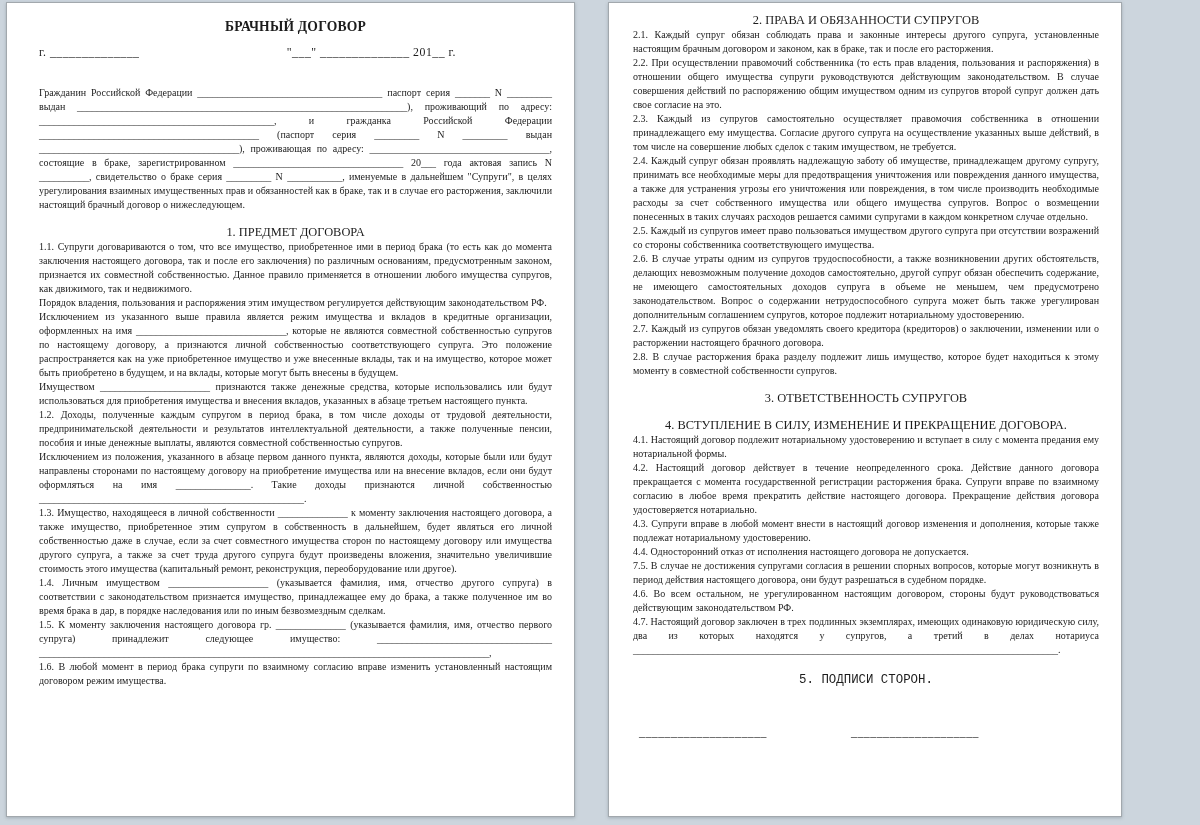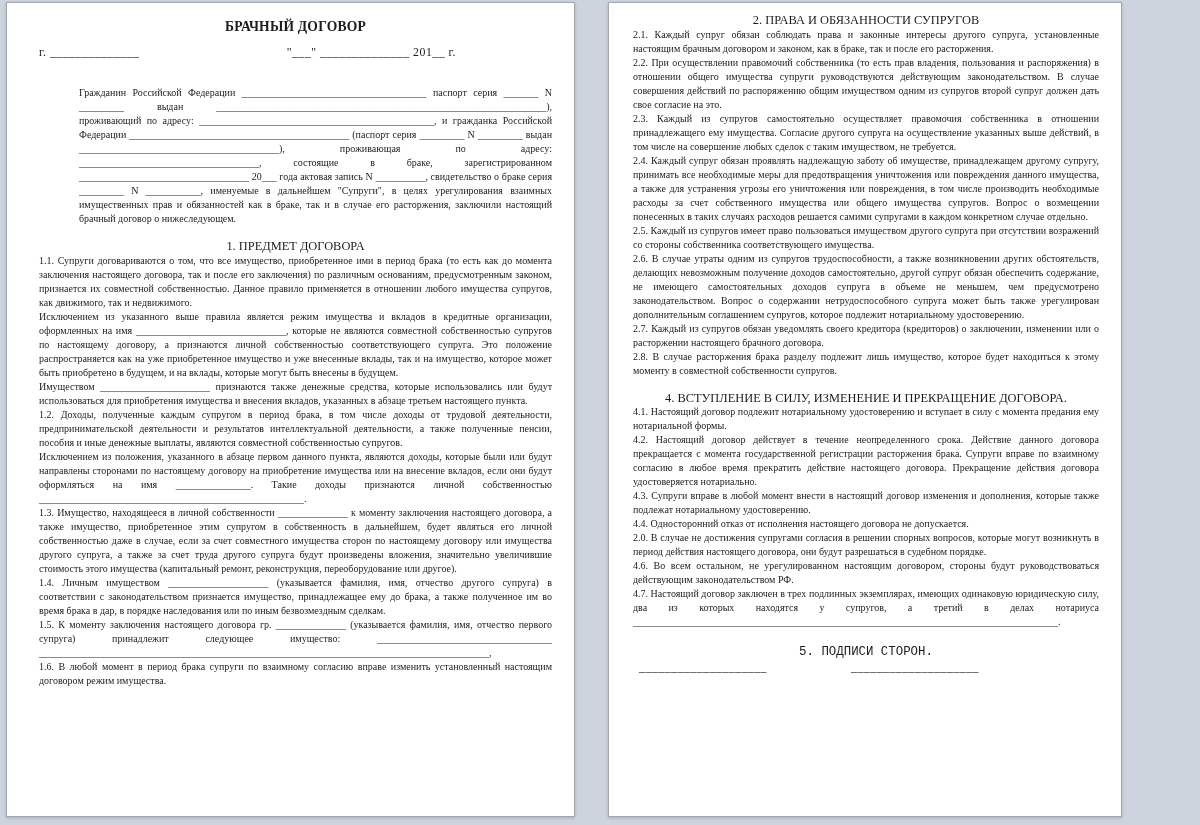--- a/index.html
+++ b/index.html
@@ -56,32 +56,32 @@
   }
   .para {
     margin: 0;
     font-size: 10px;
     line-height: 14px;
     text-align: justify;
     word-break: break-word;
   }
   .preamble {
     margin-top: 26px;
-    margin-left: 40px;
   }
   .sec-heading {
     margin: 13px 0 0 0;
     font-size: 12.4px;
     line-height: 14.5px;
     text-align: center;
     font-weight: normal;
   }
   .sig-row {
     display: flex;
     font-size: 11.8px;
+    margin-top: 38px;
     padding: 0 120px 0 6px;
     justify-content: space-between;
   }
   .blank-line { letter-spacing: 0.5px; }
 </style>
 </head>
 <body>
 
 <div class="spread">
 
@@ -90,20 +90,21 @@
 
     <div class="date-row">
       <span class="blank-line">г. ______________</span>
       <span class="date-right blank-line">"___" ______________ 201__ г.</span>
     </div>
 
     <p class="para preamble">Гражданин Российской Федерации _____________________________________ паспорт серия _______ N _________ выдан __________________________________________________________________), проживающий по адресу: _______________________________________________, и гражданка Российской Федерации ____________________________________________ (паспорт серия _________ N _________ выдан ________________________________________), проживающая по адресу: ____________________________________, состоящие в браке, зарегистрированном __________________________________ 20___ года актовая запись N __________, свидетельство о браке серия _________ N ___________, именуемые в дальнейшем "Супруги", в целях урегулирования взаимных имущественных прав и  обязанностей  как  в браке, так и в случае его расторжения, заключили настоящий брачный договор о нижеследующем.</p>
 
     <h2 class="sec-heading">1. ПРЕДМЕТ ДОГОВОРА</h2>
     <p class="para">1.1. Супруги договариваются о том, что все имущество, приобретенное ими в период брака (то есть как до момента заключения настоящего договора, так и  после его заключения)  по различным основаниям, предусмотренным законом, признается  их совместной собственностью. Данное правило применяется в отношении любого имущества супругов, как движимого, так и недвижимого.</p>
+    <p class="para">Порядок владения, пользования и распоряжения этим имуществом регулируется действующим законодательством РФ.</p>
     <p class="para">Исключением из указанного выше правила является режим имущества и вкладов в кредитные организации, оформленных на имя ______________________________, которые не являются совместной собственностью супругов по настоящему договору, а признаются личной собственностью соответствующего супруга. Это положение распространяется как на уже приобретенное имущество и уже внесенные вклады, так и на имущество, которое может быть приобретено в будущем, и на вклады, которые могут быть  внесены в будущем.</p>
     <p class="para">Имуществом ______________________ признаются также денежные средства, которые использовались или будут  использоваться  для приобретения имущества и  внесения  вкладов,  указанных  в абзаце третьем настоящего пункта.</p>
     <p class="para">1.2. Доходы, полученные каждым супругом в период брака, в том числе доходы от трудовой деятельности, предпринимательской деятельности и результатов интеллектуальной деятельности, а также полученные пенсии, пособия и иные денежные выплаты, являются совместной собственностью супругов.</p>
     <p class="para">Исключением из положения, указанного в абзаце первом данного пункта, являются доходы, которые были или будут направлены сторонами по настоящему договору на приобретение имущества или на внесение вкладов, если они будут оформляться на имя _______________. Такие доходы признаются личной собственностью _____________________________________________________.</p>
     <p class="para">1.3. Имущество, находящееся в личной  собственности ______________ к моменту заключения настоящего договора, а также имущество, приобретенное этим супругом в собственность в дальнейшем, будет являться его личной собственностью даже в случае, если за счет совместного имущества сторон по  настоящему договору или имущества другого супруга, а также за счет труда другого  супруга  будут  произведены  вложения,  значительно  увеличившие  стоимость  этого имущества (капитальный  ремонт, реконструкция, переоборудование или другое).</p>
     <p class="para">1.4. Личным  имуществом ____________________ (указывается  фамилия,  имя,  отчество  другого супруга)  в  соответствии  с  законодательством  признается  имущество,  принадлежащее  ему  до брака,  а  также  полученное  им  во  время  брака  в  дар,  в  порядке  наследования  или  по  иным безвозмездным сделкам.</p>
     <p class="para">1.5. К  моменту  заключения  настоящего  договора  гр. ______________ (указывается  фамилия,  имя, отчество первого супруга) принадлежит следующее имущество: ___________________________________ __________________________________________________________________________________________,</p>
     <p class="para">1.6.  В  любой  момент  в  период  брака  супруги  по  взаимному  согласию  вправе  изменить установленный настоящим договором режим имущества.</p>
   </div>
 
@@ -111,27 +112,28 @@
     <h2 class="sec-heading" style="margin-top:4px;">2. ПРАВА И ОБЯЗАННОСТИ СУПРУГОВ</h2>
     <p class="para">2.1. Каждый супруг обязан соблюдать права и законные интересы другого супруга, установленные настоящим брачным договором и законом, как в браке, так и после его расторжения.</p>
     <p class="para">2.2.  При  осуществлении  правомочий  собственника  (то  есть  прав  владения,  пользования  и распоряжения)  в  отношении  общего  имущества  супруги  руководствуются  действующим законодательством. В случае совершения действий по распоряжению общим имуществом одним из супругов второй супруг должен дать свое согласие на это.</p>
     <p class="para">2.3. Каждый из супругов самостоятельно осуществляет правомочия собственника в отношении принадлежащего ему имущества. Согласие другого супруга на осуществление указанных выше действий, в том числе на совершение любых сделок с таким имуществом, не требуется.</p>
     <p class="para">2.4. Каждый супруг обязан проявлять надлежащую заботу об имуществе, принадлежащем другому супругу, принимать все необходимые меры для предотвращения уничтожения или повреждения данного имущества, а также для устранения угрозы его уничтожения или повреждения, в том числе производить необходимые расходы за счет собственного имущества или общего имущества супругов.  Вопрос  о  возмещении  понесенных  в  таких  случаях  расходов  решается  самими супругами в каждом конкретном случае отдельно.</p>
     <p class="para">2.5. Каждый из супругов имеет право пользоваться имуществом другого супруга при отсутствии возражений со стороны собственника соответствующего имущества.</p>
     <p class="para">2.6.  В  случае  утраты  одним  из  супругов  трудоспособности,  а  также  возникновении  других обстоятельств, делающих невозможным получение доходов самостоятельно, другой супруг обязан обеспечить содержание, не имеющего самостоятельных доходов супруга в объеме не меньшем, чем предусмотрено законодательством. Вопрос о содержании нетрудоспособного супруга может быть  также  урегулирован  дополнительным  соглашением  супругов,  которое  подлежит нотариальному удостоверению.</p>
     <p class="para">2.7.  Каждый  из  супругов  обязан  уведомлять  своего  кредитора  (кредиторов)  о  заключении, изменении или о расторжении настоящего брачного договора.</p>
     <p class="para">2.8. В случае расторжения брака разделу подлежит лишь имущество, которое будет находиться к этому моменту в совместной собственности супругов.</p>
 
+    <h2 class="sec-heading">3. ОТВЕТСТВЕННОСТЬ СУПРУГОВ</h2>
 
     <h2 class="sec-heading">4. ВСТУПЛЕНИЕ В СИЛУ, ИЗМЕНЕНИЕ И ПРЕКРАЩЕНИЕ ДОГОВОРА.</h2>
     <p class="para">4.1. Настоящий договор подлежит нотариальному удостоверению и вступает в силу с момента предания ему нотариальной формы.</p>
     <p class="para">4.2. Настоящий договор действует в течение неопределенного срока. Действие данного договора прекращается с момента государственной регистрации расторжения брака. Супруги вправе по взаимному согласию в любое время прекратить действие настоящего договора. Прекращение действия договора удостоверяется нотариально.</p>
     <p class="para">4.3. Супруги вправе в любой момент внести в настоящий договор изменения и дополнения, которые также подлежат нотариальному удостоверению.</p>
     <p class="para">4.4. Односторонний отказ от исполнения настоящего договора  не допускается.</p>
-    <p class="para">2.0. В случае не достижения супругами согласия в решении спорных вопросов,  которые  могут возникнуть  в  период  действия настоящего договора, они будут разрешаться в судебном порядке.</p>
+    <p class="para">7.5. В случае не достижения супругами согласия в решении спорных вопросов,  которые  могут возникнуть  в  период  действия настоящего договора, они будут разрешаться в судебном порядке.</p>
     <p class="para">4.6.  Во  всем  остальном,  не  урегулированном  настоящим  договором,  стороны  будут руководствоваться действующим законодательством РФ.</p>
     <p class="para">4.7.  Настоящий  договор  заключен  в  трех  подлинных  экземплярах,  имеющих  одинаковую юридическую  силу,  два  из  которых  находятся  у  супругов,  а  третий  в  делах  нотариуса _____________________________________________________________________________________.</p>
 
     <h2 class="sec-heading" style="margin-top:16px;font-family:Liberation Mono, monospace;">5. ПОДПИСИ СТОРОН.</h2>
 
     <div class="sig-row">
       <span class="blank-line">____________________</span>
       <span class="blank-line">____________________</span>
     </div>
   </div>

